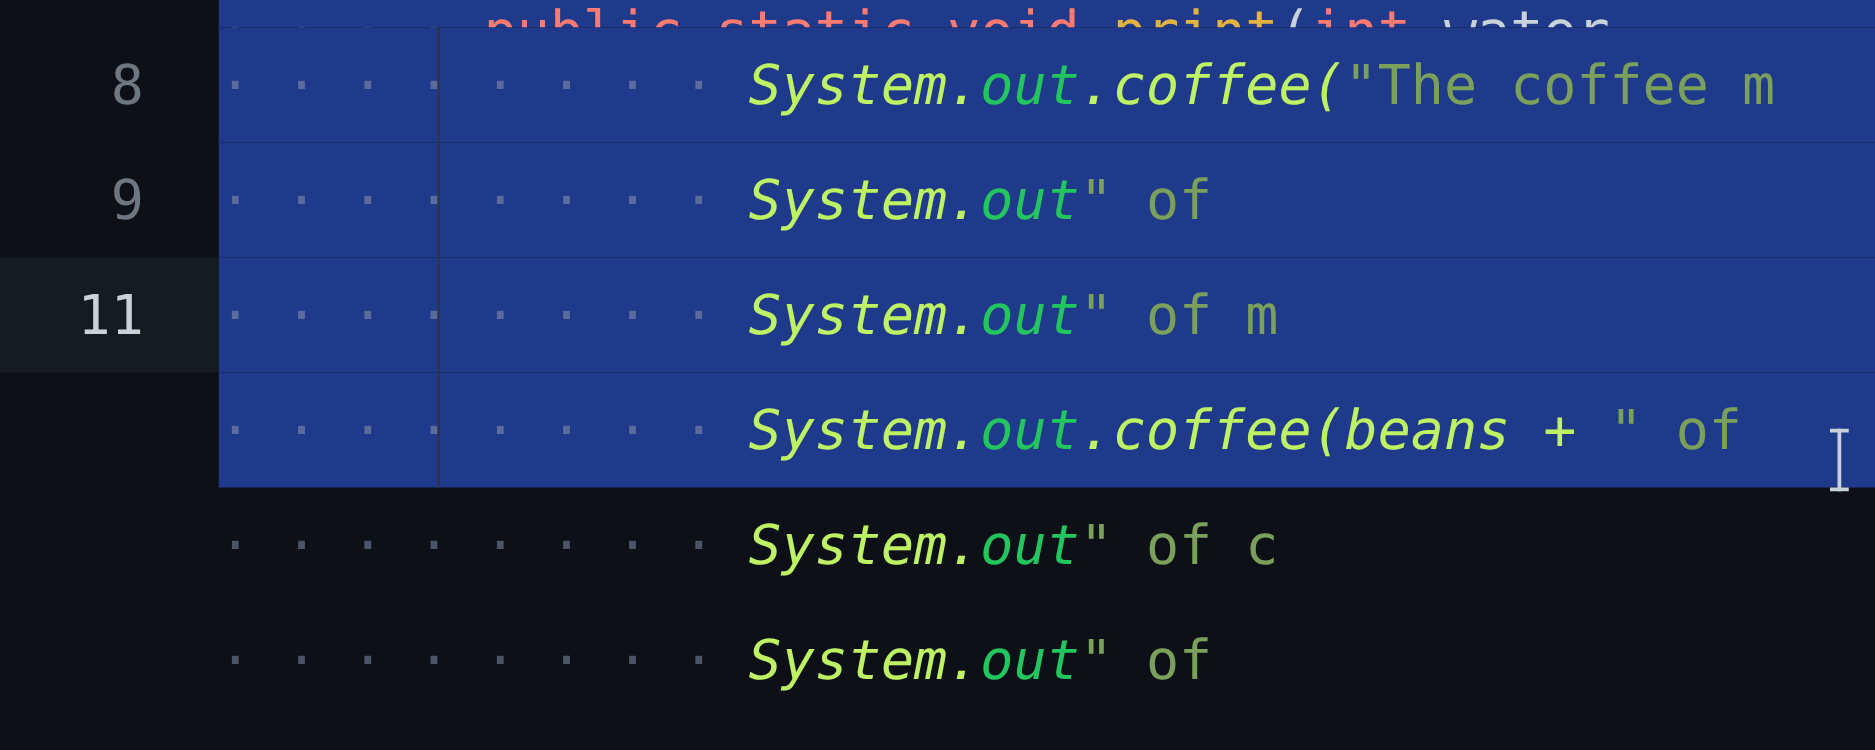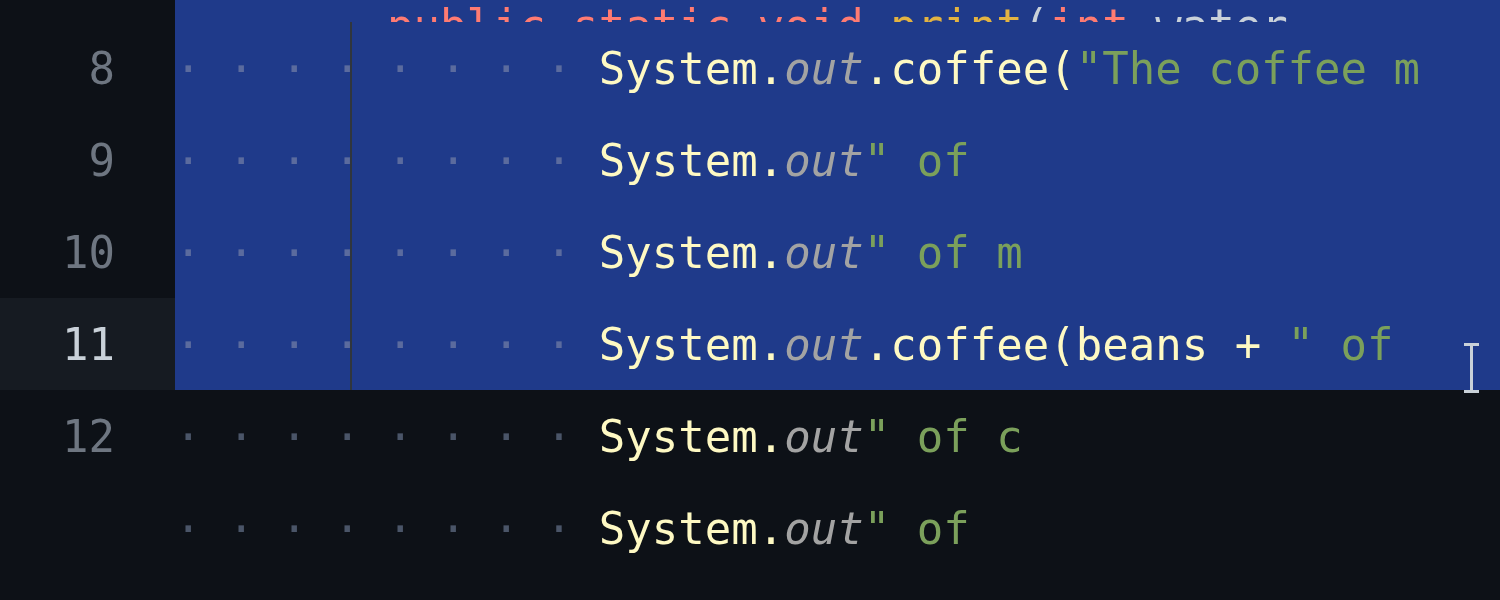--- a/index.html
+++ b/index.html
@@ -73,24 +73,24 @@
       background: #30363d;
       z-index: 1;
     }
     .ws-dots {
       color: #4a5568;
       letter-spacing: 0;
     }
     .ws-dots.sel {
       color: #5b6b9e;
     }
-    .tok-default { color: #fef9c3; }
+    .tok-default { color: #bef264; font-style: italic; }
     .tok-keyword { color: #ff7b72; }
     .tok-type { color: #ff7b72; }
-    .tok-field { color: #a3a3a3; font-style: italic; }
+    .tok-field { color: #22c55e; font-style: italic; }
     .tok-string { color: #7ba05b; }
     .tok-paren { color: #c9d1d9; }
     .tok-ident { color: #c9d1d9; }
     .tok-funcname { color: #e3b341; }
     .cursor {
       position: absolute;
       width: 18px;
       height: 50px;
       right: 20px;
       top: 343px;
@@ -119,23 +119,21 @@
     .ibeam-bottom { bottom: 0; }
   </style>
 </head>
 <body>
 
 <div class="editor">
   <div class="gutter">
     <div class="line-number first"></div>
     <div class="line-number">8</div>
     <div class="line-number">9</div>
-    <div class="line-number">10</div>
     <div class="line-number" style="background:#161b22;color:#c9d1d9;padding-left:40px;">11</div>
-    <div class="line-number">12</div>
   </div>
 
   <div class="code-area">
     <div class="indent-guide"></div>
 
     <div class="code-line first-line selected">
       <span class="ws-dots sel">· · · · </span>
       <span class="tok-keyword">public static void </span><span class="tok-funcname">print</span><span class="tok-paren">(</span><span class="tok-type">int </span><span class="tok-ident">water,</span>
     </div>
 

